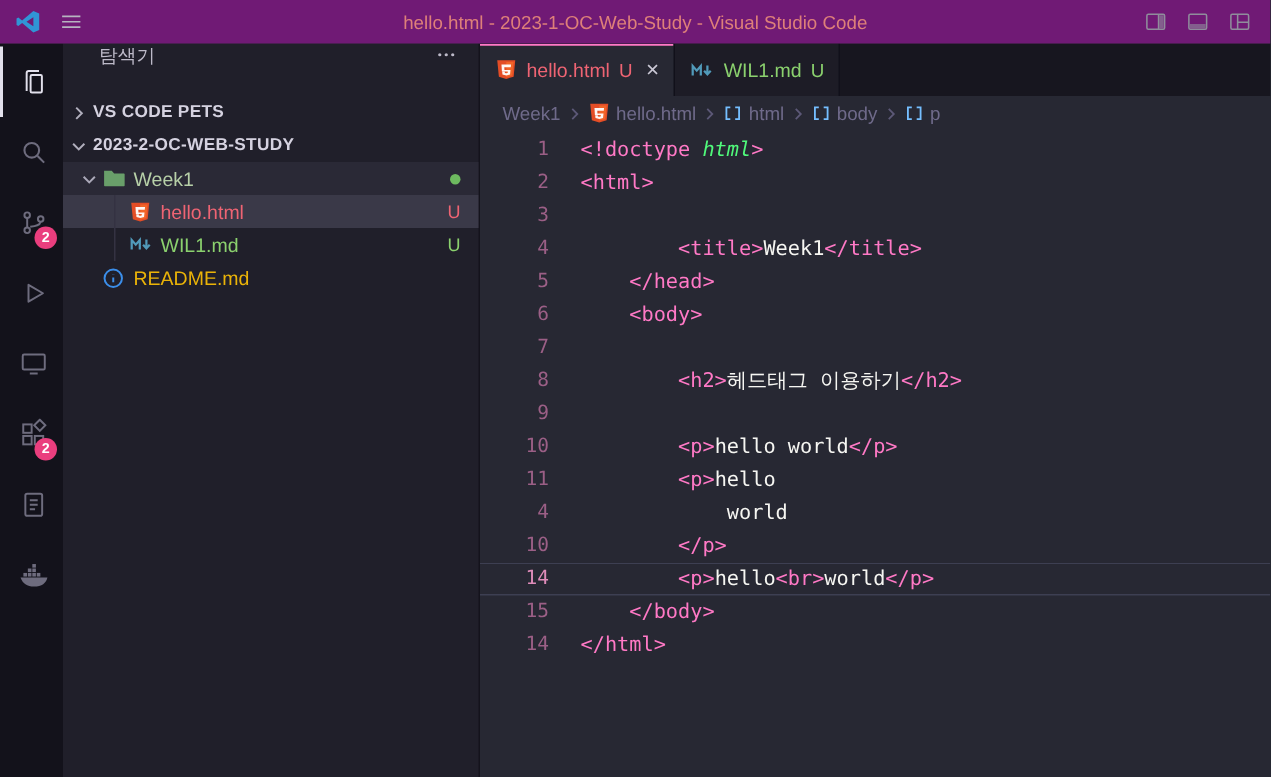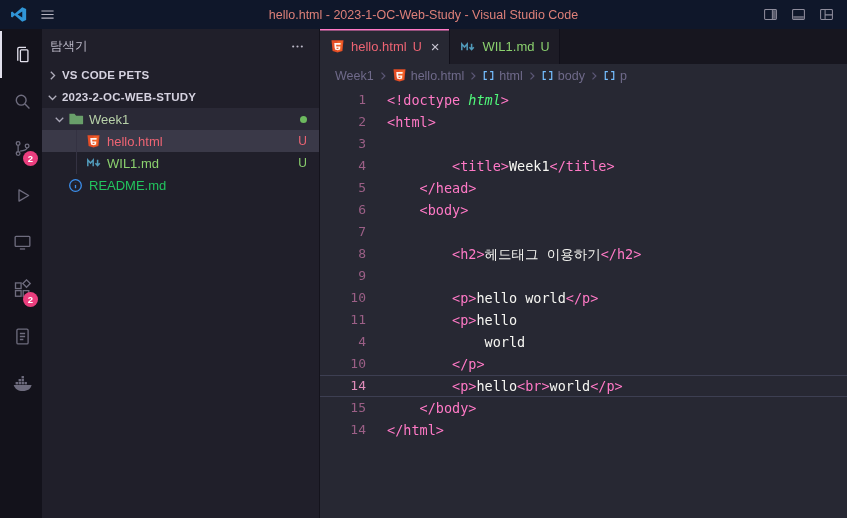--- a/index.html
+++ b/index.html
@@ -1,38 +1,38 @@
 <!DOCTYPE html>
 <html style="--accent: #ff79c6; --c-tag: #ff79c6; --c-text: #f6f6f2; --c-em: #50fa7b; --ln: #9b5f86; --ln-active: #df8cba; --badge-bg: #ea3e7e; --title-fg: #de8079; --crumb: #6f6a8a; --git-dot: #6db95f;"><head>
 <meta charset="utf-8">
 <style>
   *{box-sizing:border-box}
   html,body{margin:0;padding:0}
   body{width:847px;height:518px;overflow:hidden;background:#272833;font-family:"Liberation Sans",sans-serif}
   .window{display:flex;flex-direction:column;width:100%;height:100%}
 
   
-  .titlebar{position:relative;height:29px;flex:0 0 29px;background:#0f172a;display:flex;align-items:center;color:#a9a7b4}
+  .titlebar{position:relative;height:29px;flex:0 0 29px;background:#701a75;display:flex;align-items:center;color:#a9a7b4}
   .tb-left{display:flex;align-items:center;gap:13px;padding-left:10px}
   .logo,.menu-icon,.wicon,.aicon,.chev,.cicon,.sb-more{display:flex;align-items:center}
   .menu-icon{color:#b6b4c0}
   .tb-title{position:absolute;left:50%;transform:translateX(-50%);font-size:12.5px;color:var(--title-fg,#de8079);white-space:nowrap}
   .tb-right{margin-left:auto;display:flex;align-items:center;gap:13px;padding-right:13px;color:#8f8d9c}
 
   .main{flex:1;display:flex;min-height:0}
 
   
   .activitybar{width:42px;flex:0 0 42px;background:#13121b;display:flex;flex-direction:column;padding-top:2px}
   .act-item{position:relative;height:47px;display:flex;align-items:center;justify-content:center;color:#6e6c7e;border-left:2px solid transparent;cursor:pointer}
   .act-item.active{color:#e2e0ec;border-left-color:#e2e0ec}
   .act-badge{position:absolute;right:4px;bottom:6px;min-width:15px;height:15px;border-radius:8px;background:var(--badge-bg,#ea3e7e);color:#fff;font-size:9.5px;display:flex;align-items:center;justify-content:center;font-weight:bold}
 
   
   .sidebar{width:278px;flex:0 0 278px;background:#201f2a;border-right:1px solid #14131c;display:flex;flex-direction:column;color:#c6c3d2;font-size:13px}
-  .sb-header{height:35px;flex:0 0 35px;display:flex;align-items:center;padding:0 14px 0 8px}
+  .sb-header{height:35px;flex:0 0 35px;display:flex;align-items:flex-start;padding:0 14px 0 24px}
   .sb-title{font-size:12.5px;color:#bdbac9}
   .sb-more{margin-left:auto;color:#bdbac9;cursor:pointer}
   .sb-section{height:22px;display:flex;align-items:center;gap:2px;padding-left:3px;font-size:11.5px;font-weight:bold;color:#d5d2e0;letter-spacing:.2px;cursor:pointer}
   .sb-section .chev{color:#b0aebc}
   .tree{position:relative}
   .tree-row{height:22px;display:flex;align-items:center;cursor:pointer;padding-right:12px}
   .tree-row .slot{width:18px;flex:0 0 18px;display:flex;align-items:center;justify-content:center;color:#aaa8b8}
   .tree-row .ficon{width:18px;flex:0 0 18px;display:flex;align-items:center}
   .tree-row .flabel{margin-left:3px;white-space:nowrap}
   .tree-row.selected{background:#3a3948}
@@ -251,21 +251,21 @@
             </div>
             <div class="tree-row" style="padding-left: 8px;">
               <span class="slot"></span>
               <span class="ficon">
                 <svg width="15" height="15" viewBox="0 0 16 16" fill="none" stroke="#3b8eea" stroke-width="1.4">
                   <circle cx="8" cy="8" r="6.2"></circle>
                   <path d="M8 7.4v3.5"></path>
                   <path d="M8 4.9v.2" stroke-width="1.9"></path>
                 </svg>
               </span>
-              <span class="flabel" style="color: #22c55e;">README.md</span>
+              <span class="flabel" style="color: #eab308;">README.md</span>
             </div>
             <div class="guide" style="top: 22px; height: 44px;"></div>
           </div>
         </div>
     </aside>
 
     <section class="editorcol">
       <div class="tabbar" id="tabbar">
           <div class="tab active">
             <span class="cicon">

